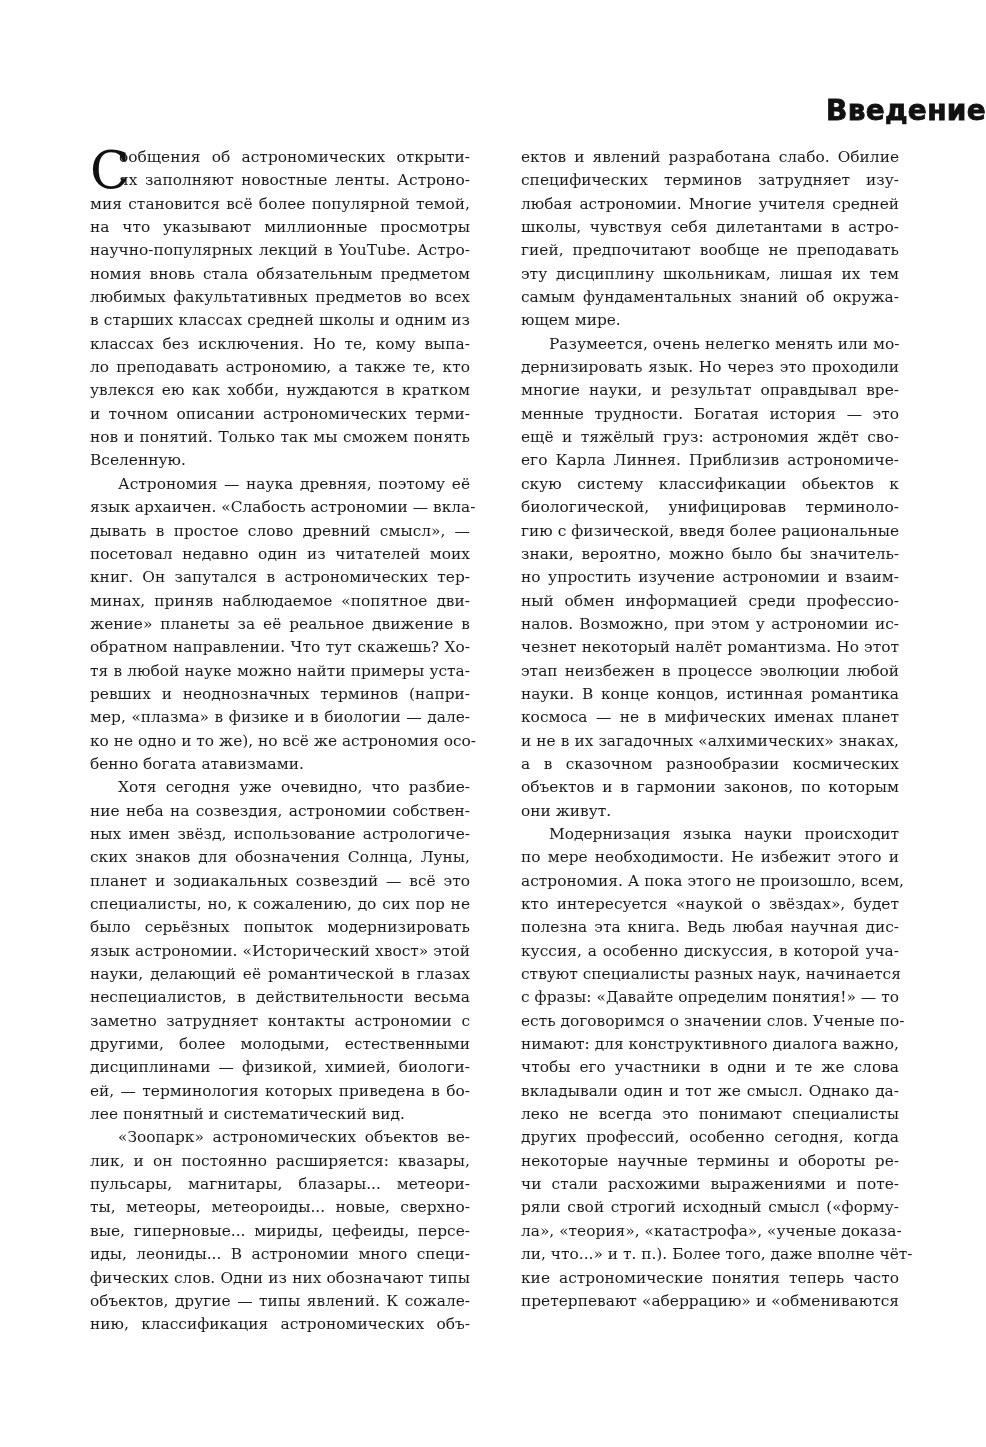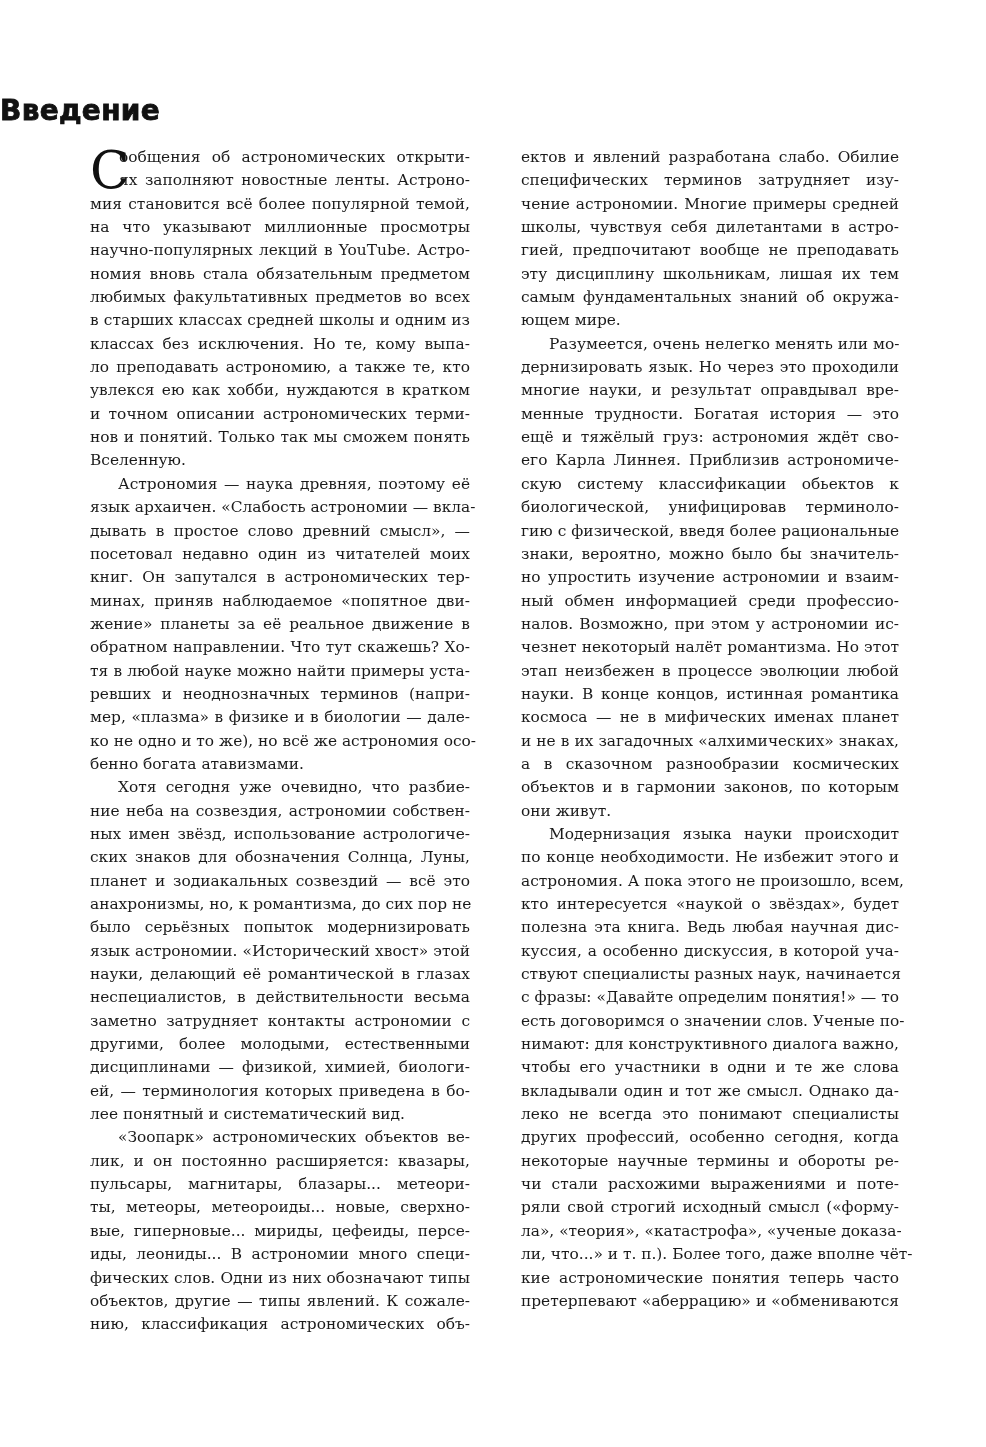--- a/index.html
+++ b/index.html
@@ -1,19 +1,19 @@
 <!DOCTYPE html>
 <html><head>
 <meta charset="utf-8">
 <style>
   html, body { margin: 0; padding: 0; background: #ffffff; }
   body { width: 986px; height: 1447px; position: relative; overflow: hidden; }
   .page { position: absolute; left: 0; top: 0; width: 986px; height: 1447px; background: #ffffff; }
   .title {
-    position: absolute; left: 0; width: 986px; top: 94px; text-align: left;
+    position: absolute; left: 0; width: 986px; top: 94px; text-align: right;
     font-family: "DejaVu Sans", sans-serif; font-weight: 900; font-size: 28px;
     color: #111; letter-spacing: 0.3px; margin: 0;
     -webkit-text-stroke: 0.8px #111;
   }
   .col {
     position: absolute; top: 146px;
     font-family: "DejaVu Serif", serif; font-size: 15.4px; line-height: 23.35px;
     color: #1a1a1a;
   }
   .col-left { left: 90px; width: 380px; }
@@ -63,21 +63,21 @@
         <span class="line">тя в любой науке можно найти примеры уста-</span>
         <span class="line">ревших и неоднозначных терминов (напри-</span>
         <span class="line">мер, «плазма» в физике и в биологии — дале-</span>
         <span class="line">ко не одно и то же), но всё же астрономия осо-</span>
         <span class="line last">бенно богата атавизмами.</span>
         <span class="line indent">Хотя сегодня уже очевидно, что разбие-</span>
         <span class="line">ние неба на созвездия, астрономии собствен-</span>
         <span class="line">ных имен звёзд, использование астрологиче-</span>
         <span class="line">ских знаков для обозначения Солнца, Луны,</span>
         <span class="line">планет и зодиакальных созвездий — всё это</span>
-        <span class="line">анахронизмы, но, к романтизма, до сих пор не</span>
+        <span class="line">специалисты, но, к сожалению, до сих пор не</span>
         <span class="line">было серьёзных попыток модернизировать</span>
         <span class="line">язык астрономии. «Исторический хвост» этой</span>
         <span class="line">науки, делающий её романтической в глазах</span>
         <span class="line">неспециалистов, в действительности весьма</span>
         <span class="line">заметно затрудняет контакты астрономии с</span>
         <span class="line">другими, более молодыми, естественными</span>
         <span class="line">дисциплинами — физикой, химией, биологи-</span>
         <span class="line">ей, — терминология которых приведена в бо-</span>
         <span class="line last">лее понятный и систематический вид.</span>
         <span class="line indent">«Зоопарк» астрономических объектов ве-</span>
@@ -89,21 +89,21 @@
         <span class="line">фических слов. Одни из них обозначают типы</span>
         <span class="line">объектов, другие — типы явлений. К сожале-</span>
         <span class="line">нию, классификация астрономических объ-</span>
       </div>
   </div>
 
   <div class="col col-right">
     <div id="right-lines">
         <span class="line">ектов и явлений разработана слабо. Обилие</span>
         <span class="line">специфических терминов затрудняет изу-</span>
-        <span class="line">чение астрономии. Многие примеры средней</span>
+        <span class="line">любая астрономии. Многие учителя средней</span>
         <span class="line">школы, чувствуя себя дилетантами в астро-</span>
         <span class="line">гией, предпочитают вообще не преподавать</span>
         <span class="line">эту дисциплину школьникам, лишая их тем</span>
         <span class="line">самым фундаментальных знаний об окружа-</span>
         <span class="line last">ющем мире.</span>
         <span class="line indent">Разумеется, очень нелегко менять или мо-</span>
         <span class="line">дернизировать язык. Но через это проходили</span>
         <span class="line">многие науки, и результат оправдывал вре-</span>
         <span class="line">менные трудности. Богатая история — это</span>
         <span class="line">ещё и тяжёлый груз: астрономия ждёт сво-</span>
@@ -117,21 +117,21 @@
         <span class="line">налов. Возможно, при этом у астрономии ис-</span>
         <span class="line">чезнет некоторый налёт романтизма. Но этот</span>
         <span class="line">этап неизбежен в процессе эволюции любой</span>
         <span class="line">науки. В конце концов, истинная романтика</span>
         <span class="line">космоса — не в мифических именах планет</span>
         <span class="line">и не в их загадочных «алхимических» знаках,</span>
         <span class="line">а в сказочном разнообразии космических</span>
         <span class="line">объектов и в гармонии законов, по которым</span>
         <span class="line last">они живут.</span>
         <span class="line indent">Модернизация языка науки происходит</span>
-        <span class="line">по конце необходимости. Не избежит этого и</span>
+        <span class="line">по мере необходимости. Не избежит этого и</span>
         <span class="line">астрономия. А пока этого не произошло, всем,</span>
         <span class="line">кто интересуется «наукой о звёздах», будет</span>
         <span class="line">полезна эта книга. Ведь любая научная дис-</span>
         <span class="line">куссия, а особенно дискуссия, в которой уча-</span>
         <span class="line">ствуют специалисты разных наук, начинается</span>
         <span class="line">с фразы: «Давайте определим понятия!» — то</span>
         <span class="line">есть договоримся о значении слов. Ученые по-</span>
         <span class="line">нимают: для конструктивного диалога важно,</span>
         <span class="line">чтобы его участники в одни и те же слова</span>
         <span class="line">вкладывали один и тот же смысл. Однако да-</span>

